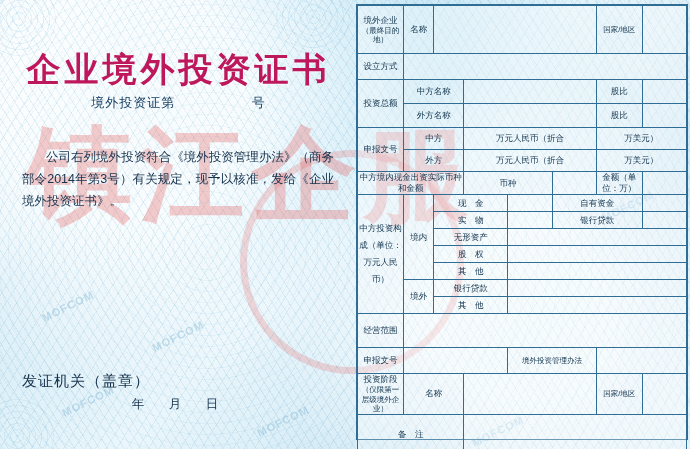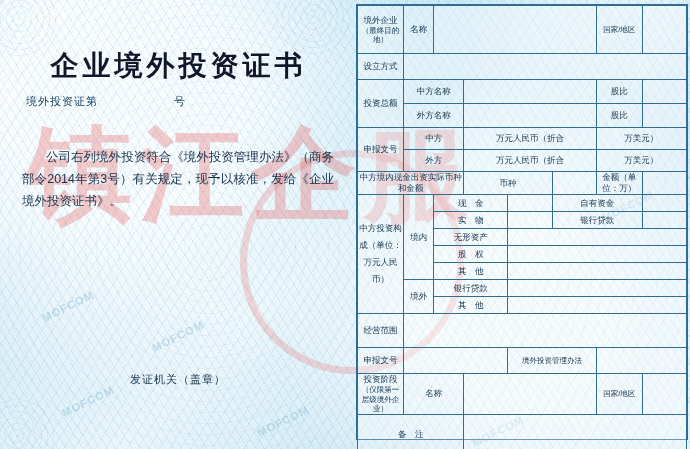--- a/index.html
+++ b/index.html
@@ -56,40 +56,40 @@
     position:absolute;color:rgba(150,195,220,.55);
     font-size:11px;letter-spacing:1px;font-weight:700;
     transform:rotate(-26deg);pointer-events:none;
   }
 
   
   #left{position:absolute;left:0;top:0;width:352px;height:449px;}
   #title{
     position:absolute;left:26px;top:47px;width:305px;
     text-align:center;
-    font-size:28px;font-weight:700;letter-spacing:4px;
-    color:#0f172a;
+    font-size:34px;font-weight:700;letter-spacing:4px;
+    color:#be185d;
     font-family:"DejaVu Sans","Liberation Sans",sans-serif;
     text-shadow:0 1px 0 rgba(255,255,255,.6);
   }
   #subline{
     position:absolute;left:26px;top:94px;width:305px;
-    font-size:11px;color:#173f63;letter-spacing:1px;
+    text-align:center;font-size:13px;color:#173f63;letter-spacing:1px;
   }
   #subline .no{margin-left:72px;}
   #body{
     position:absolute;left:22px;top:146px;width:312px;
     font-size:12.5px;line-height:22px;color:#16324d;
     text-align:justify;
   }
   #body p{margin:0 0 2px 0;}
   .indent{text-indent:24px;}
   #issuer{
-    position:absolute;left:22px;top:372px;width:312px;text-align:center;
-    font-size:11px;color:#16324d;letter-spacing:1px;
+    position:absolute;left:22px;top:372px;width:312px;text-align:left;
+    font-size:15px;color:#16324d;letter-spacing:1px;
   }
   #datel{
     position:absolute;left:22px;top:396px;width:312px;text-align:center;
     font-size:12.5px;color:#16324d;letter-spacing:6px;
   }
 
   
   #right{
     position:absolute;left:356px;top:4px;width:330px;height:434px;
     border:1px solid #2f6d95;
@@ -134,20 +134,21 @@
   <div id="subline">
     <span>境外投资证第</span>
     <span class="no">号</span>
   </div>
 
   <div id="body">
     <p class="indent">公司右列境外投资符合《境外投资管理办法》（商务部令2014年第3号）有关规定，现予以核准，发给《企业境外投资证书》。</p>
   </div>
 
   <div id="issuer">发证机关（盖章）</div>
+  <div id="datel">年　月　日</div>
 </div>
 
 <div id="right">
 <table class="form">
   <colgroup>
     <col style="width:46px">
         <col style="width:30px">
         <col style="width:30px">
     <col style="width:44px">
         <col style="width:44px">

